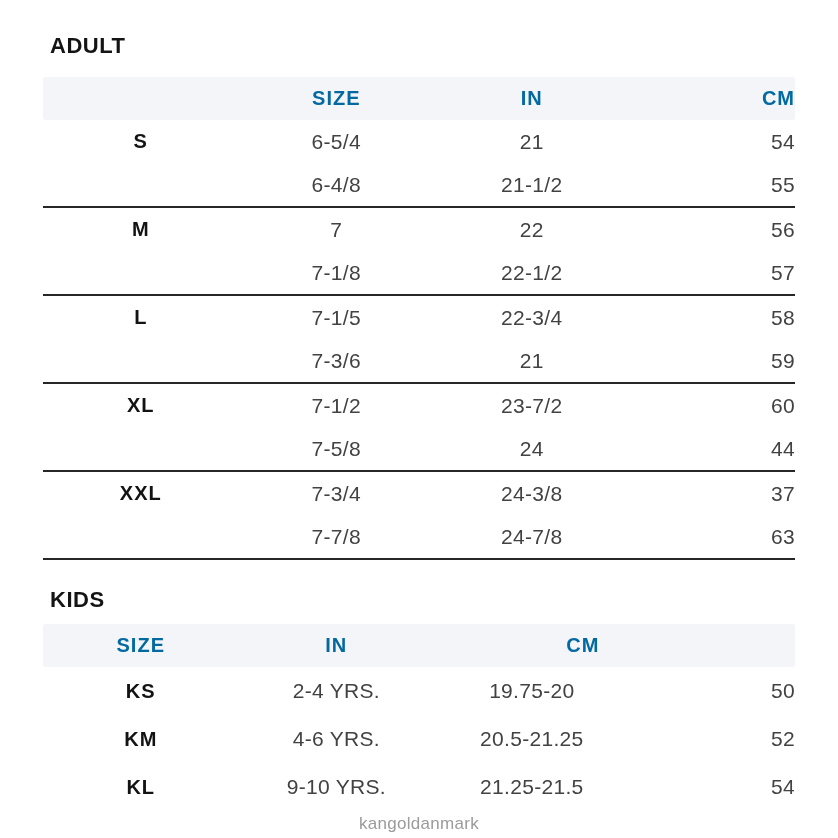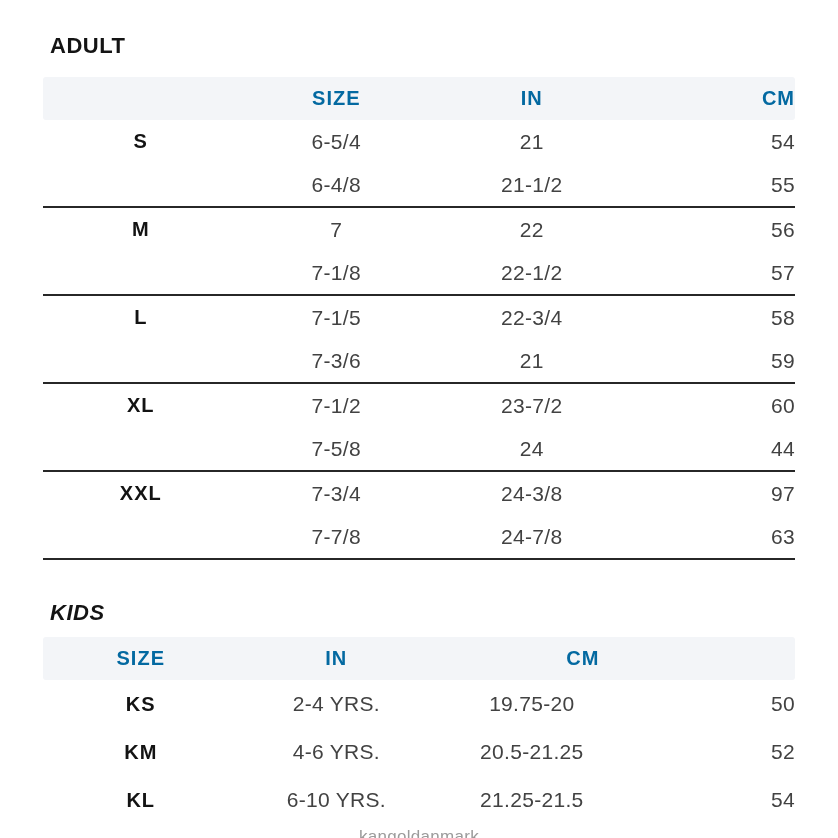--- a/index.html
+++ b/index.html
@@ -23,22 +23,21 @@
   }
   .section-title {
     margin: 27px 0 0 7px;
     font-size: 22px;
     line-height: 37px;
     font-weight: bold;
     letter-spacing: 0.5px;
     color: #141414;
   }
   .section-title.kids-title {
-    margin-top: 34px;
-    font-style: italic;
+    margin-top: 21px;
   }
   .thead {
     display: flex;
     align-items: center;
     height: 43px;
     margin-top: 13px;
     background: #f3f5f8;
     border-radius: 3px;
     font-weight: bold;
     font-size: 20px;
@@ -148,21 +147,21 @@
           <div class="c c2">7-5/8</div>
           <div class="c c3">24</div>
           <div class="c c4">44</div>
         </div>
         <div class="divider"></div>
 
         <div class="row">
           <div class="c c1 lbl">XXL</div>
           <div class="c c2">7-3/4</div>
           <div class="c c3">24-3/8</div>
-          <div class="c c4">97</div>
+          <div class="c c4">37</div>
         </div>
         <div class="row">
           <div class="c c1 lbl"></div>
           <div class="c c2">7-7/8</div>
           <div class="c c3">24-7/8</div>
           <div class="c c4">63</div>
         </div>
         <div class="divider"></div>
       </div>
     </section>
@@ -184,21 +183,21 @@
           <div class="c c4">50</div>
         </div>
         <div class="row">
           <div class="c c1 lbl">KM</div>
           <div class="c c2">4-6 YRS.</div>
           <div class="c c3">20.5-21.25</div>
           <div class="c c4">52</div>
         </div>
         <div class="row">
           <div class="c c1 lbl">KL</div>
-          <div class="c c2">6-10 YRS.</div>
+          <div class="c c2">9-10 YRS.</div>
           <div class="c c3">21.25-21.5</div>
           <div class="c c4">54</div>
         </div>
       </div>
     </section>
 
     <div class="footer">kangoldanmark</div>
   </div>
 </div>
 

